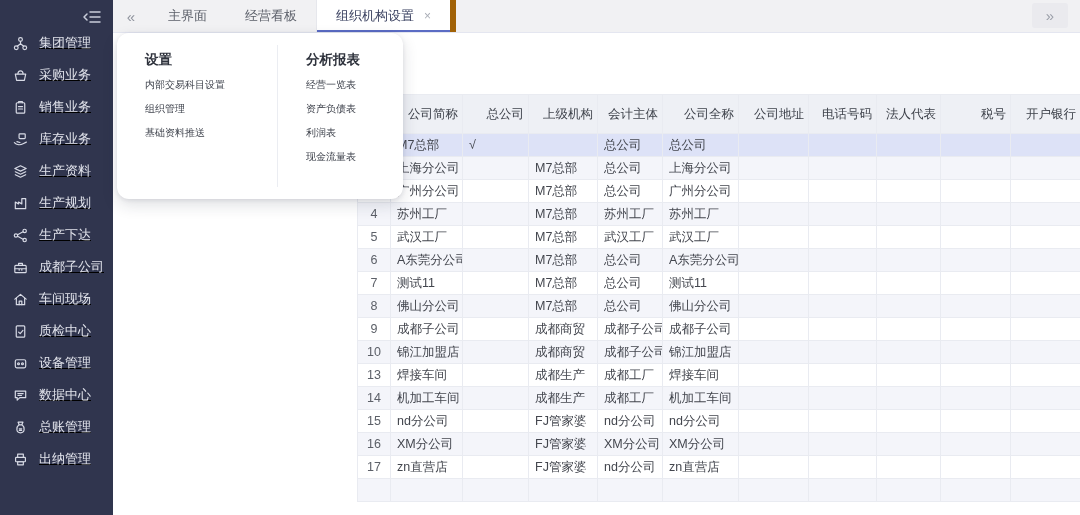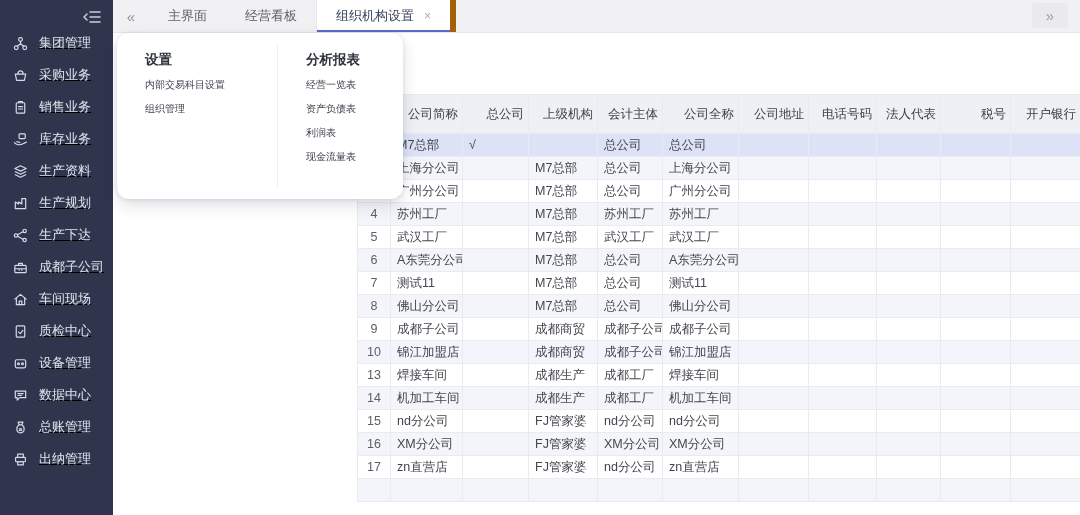--- a/index.html
+++ b/index.html
@@ -459,20 +459,21 @@
         </tr>
       </tbody>
   </table>
 </div>
 
 <div class="menu-panel" id="menu-panel">
     <div class="menu-col first">
       <div class="menu-title">设置</div>
       <div class="menu-item">内部交易科目设置</div>
       <div class="menu-item">组织管理</div>
+      <div class="menu-item">基础资料推送</div>
     </div>
     <div class="menu-divider"></div>
     <div class="menu-col rest">
       <div class="menu-title">分析报表</div>
       <div class="menu-item">经营一览表</div>
       <div class="menu-item">资产负债表</div>
       <div class="menu-item">利润表</div>
       <div class="menu-item">现金流量表</div>
     </div>
   </div>

